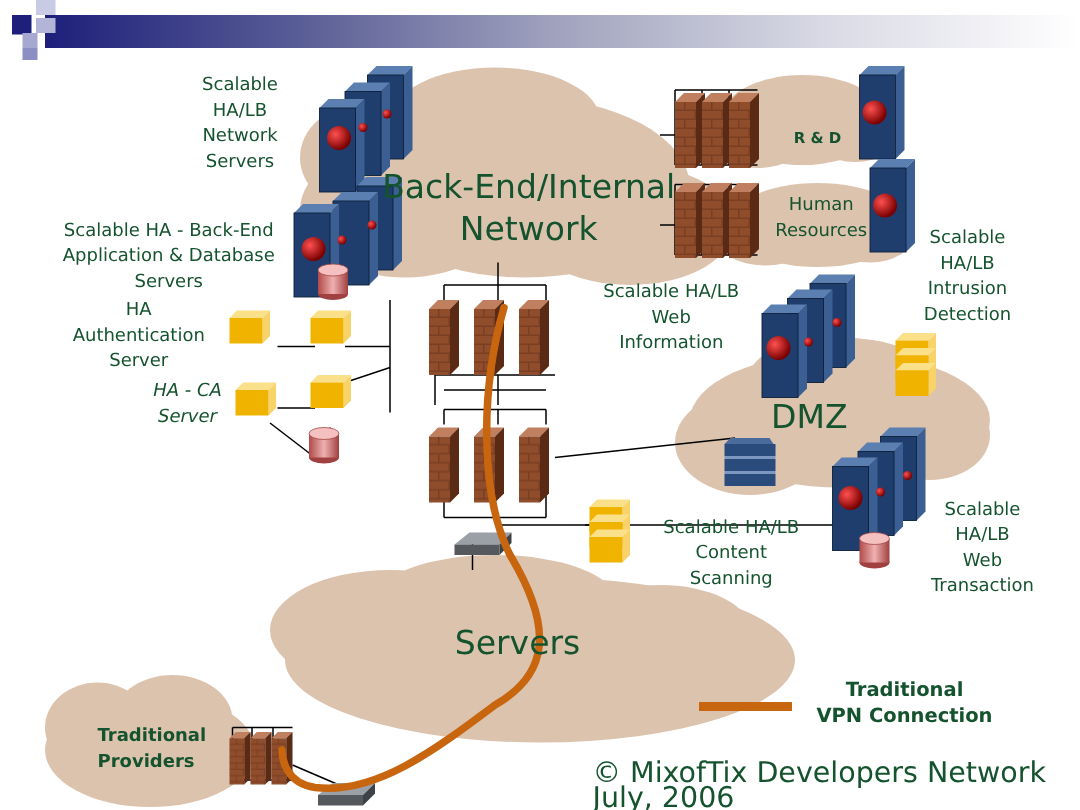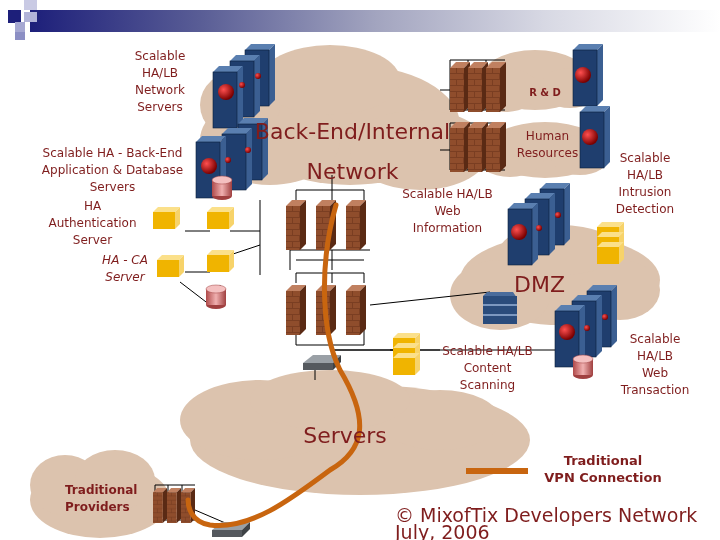--- a/index.html
+++ b/index.html
@@ -1,22 +1,22 @@
 <!DOCTYPE html>
 <html><head>
 <meta charset="utf-8">
 <style>
   html,body{margin:0;padding:0;background:#fff;}
   body{width:720px;height:540px;position:relative;overflow:hidden;font-family:"DejaVu Sans",sans-serif;}
   .hdr{position:absolute;left:0;top:0;width:720px;height:40px;}
   .hdr .bar{position:absolute;left:30px;top:10px;width:690px;height:22px;background:linear-gradient(90deg,#1d1f7a 0%,#5a5e96 25%,#a2a4bf 50%,#d8d9e4 75%,#fff 100%);}
   .sq{position:absolute;}
   svg#diagram{position:absolute;left:0;top:0;}
-  .lbl{position:absolute;font-size:12px;color:#7f1d1d;text-align:center;line-height:17px;white-space:pre-line;}
-  .big{font-size:22px;line-height:40px;}
+  .lbl{position:absolute;font-size:12px;color:#14532d;text-align:center;line-height:17px;white-space:pre-line;}
+  .big{font-size:22px;line-height:28px;}
   .bold{font-weight:bold;}
 </style>
 </head>
 <body>
 
 <div class="hdr">
   <div class="bar"></div>
   <div class="sq" style="left:8px;top:10px;width:13px;height:13px;background:#1d1f7a"></div>
   <div class="sq" style="left:24px;top:0;width:13px;height:10px;background:#c9cae4"></div>
   <div class="sq" style="left:24px;top:12px;width:13px;height:10px;background:#b2b4d8"></div>

